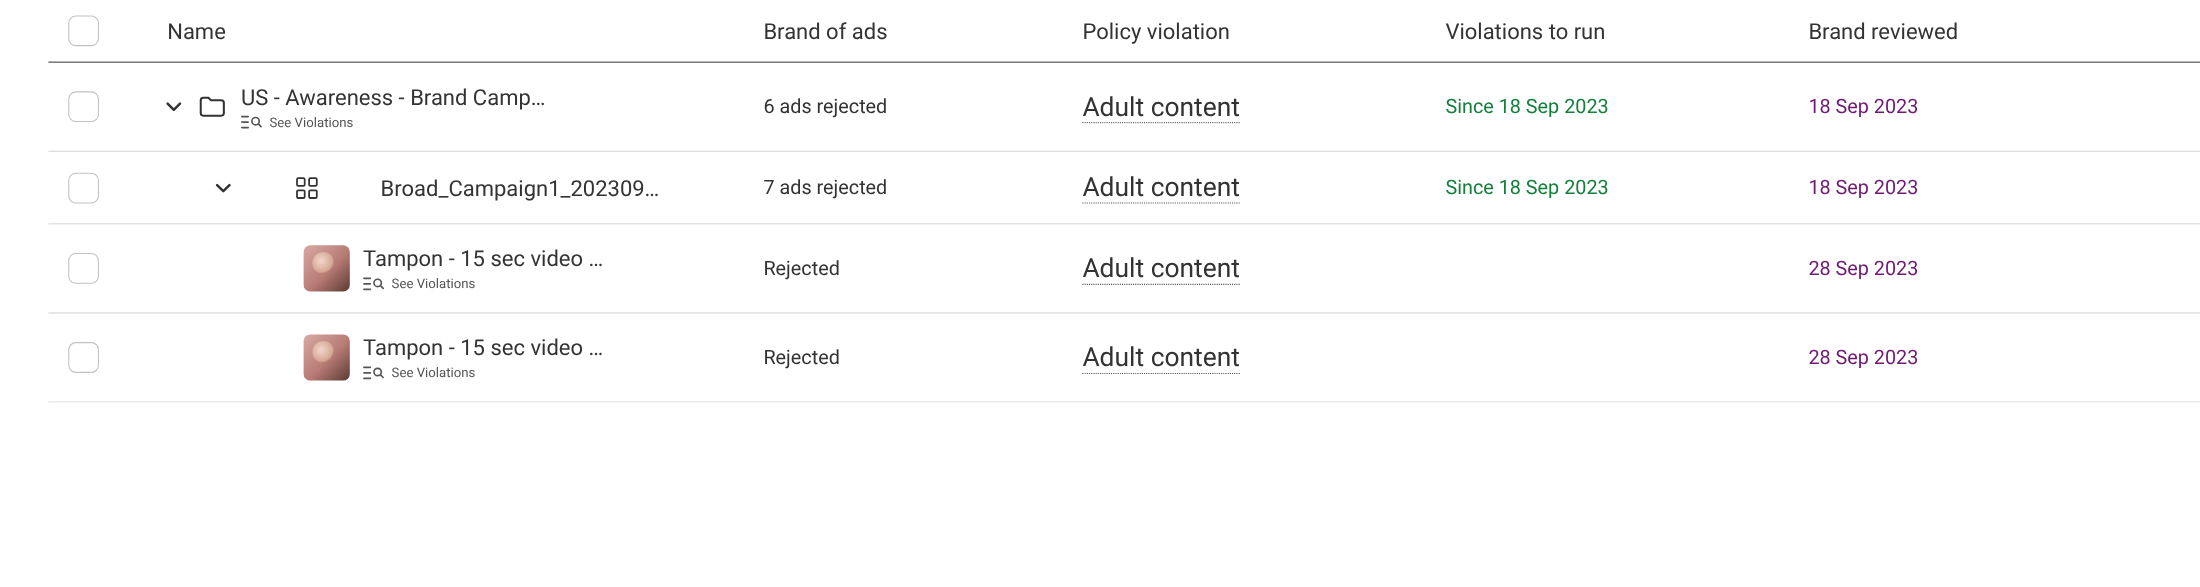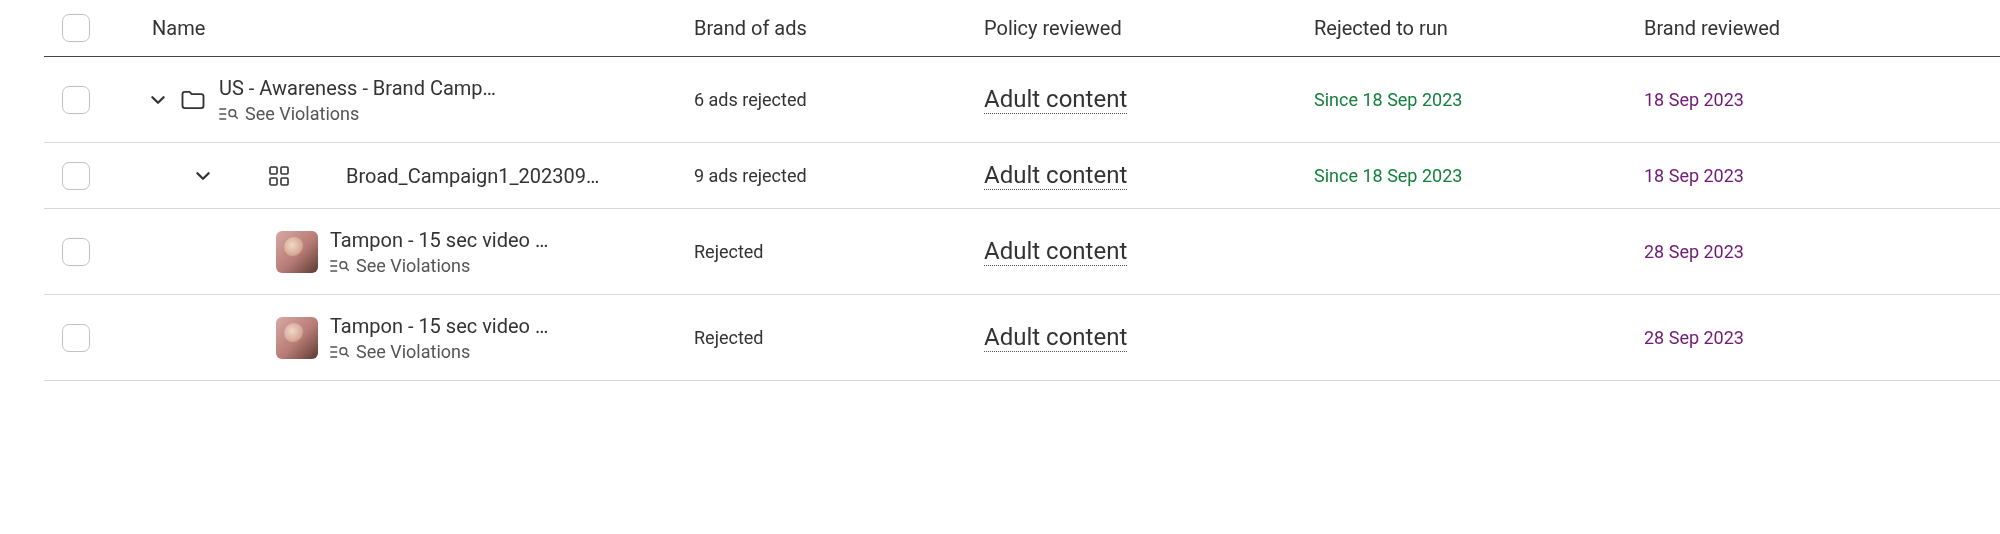--- a/index.html
+++ b/index.html
@@ -91,21 +91,21 @@
       overflow: hidden;
       text-overflow: ellipsis;
       font-size: 20px;
       line-height: 1.3;
     }
     .see-violations {
       display: flex;
       align-items: center;
       gap: 6px;
       color: #555;
-      font-size: 18px;
+      font-size: 12px;
       cursor: pointer;
       margin-top: 2px;
     }
     .violation-link {
       color: #333;
       border-bottom: 1px dotted #555;
       cursor: pointer;
       display: inline-block;
       font-size: 24px;
     }
@@ -140,22 +140,22 @@
 <body>
 
 <div class="table">
 
   <div class="header-row">
     <div class="col-check">
       <div class="checkbox"></div>
     </div>
     <div class="col-name">Name</div>
     <div class="col-ads">Brand of ads</div>
-    <div class="col-policy">Policy reviewed</div>
-    <div class="col-sched">Rejected to run</div>
+    <div class="col-policy">Policy violation</div>
+    <div class="col-sched">Violations to run</div>
     <div class="col-reviewed">Brand reviewed</div>
   </div>
 
   <div class="data-row">
     <div class="col-check">
       <div class="checkbox"></div>
     </div>
     <div class="col-name indent-1">
       <span class="expand-toggle">
         <svg width="18" height="18" viewBox="0 0 16 16" fill="none">
@@ -202,21 +202,21 @@
             <rect x="3" y="3" width="7" height="7" rx="1.2" stroke="#333" stroke-width="1.6"></rect>
             <rect x="14" y="3" width="7" height="7" rx="1.2" stroke="#333" stroke-width="1.6"></rect>
             <rect x="3" y="14" width="7" height="7" rx="1.2" stroke="#333" stroke-width="1.6"></rect>
             <rect x="14" y="14" width="7" height="7" rx="1.2" stroke="#333" stroke-width="1.6"></rect>
           </svg>
       </span>
       <div class="name-stack">
         <span class="name-text">Broad_Campaign1_202309…</span>
       </div>
     </div>
-    <div class="col-ads">9 ads rejected</div>
+    <div class="col-ads">7 ads rejected</div>
     <div class="col-policy">
       <span class="violation-link">Adult content</span>
     </div>
     <div class="col-sched">Since 18 Sep 2023</div>
     <div class="col-reviewed">18 Sep 2023</div>
   </div>
 
   <div class="data-row">
     <div class="col-check">
       <div class="checkbox"></div>

